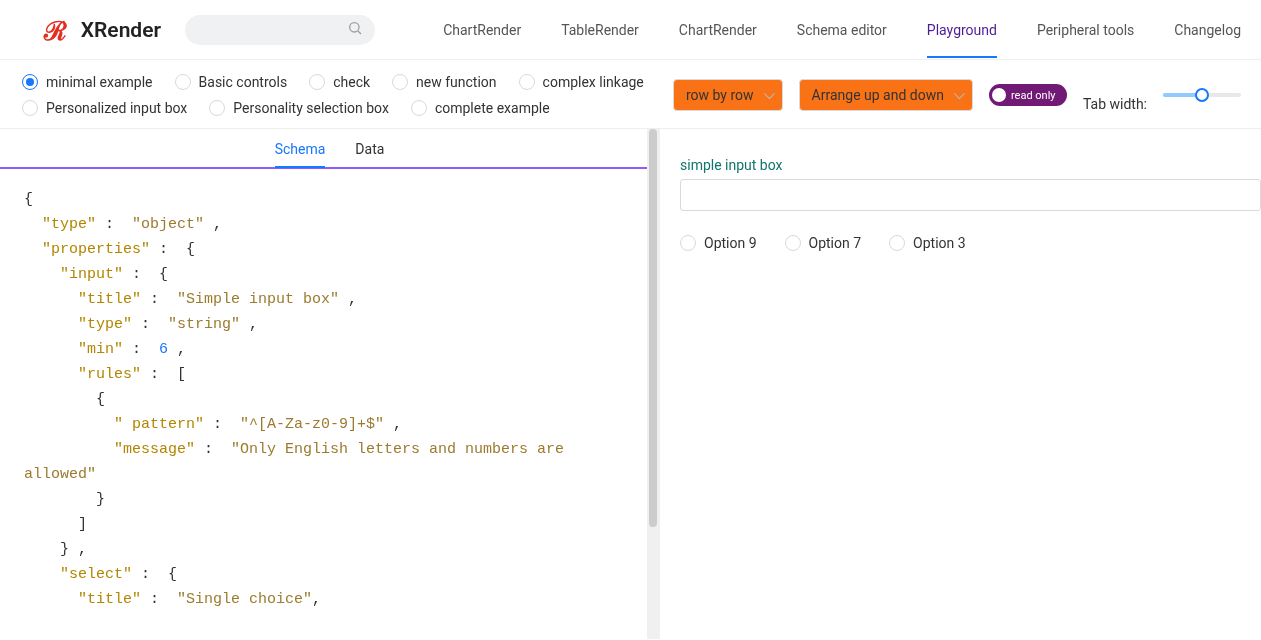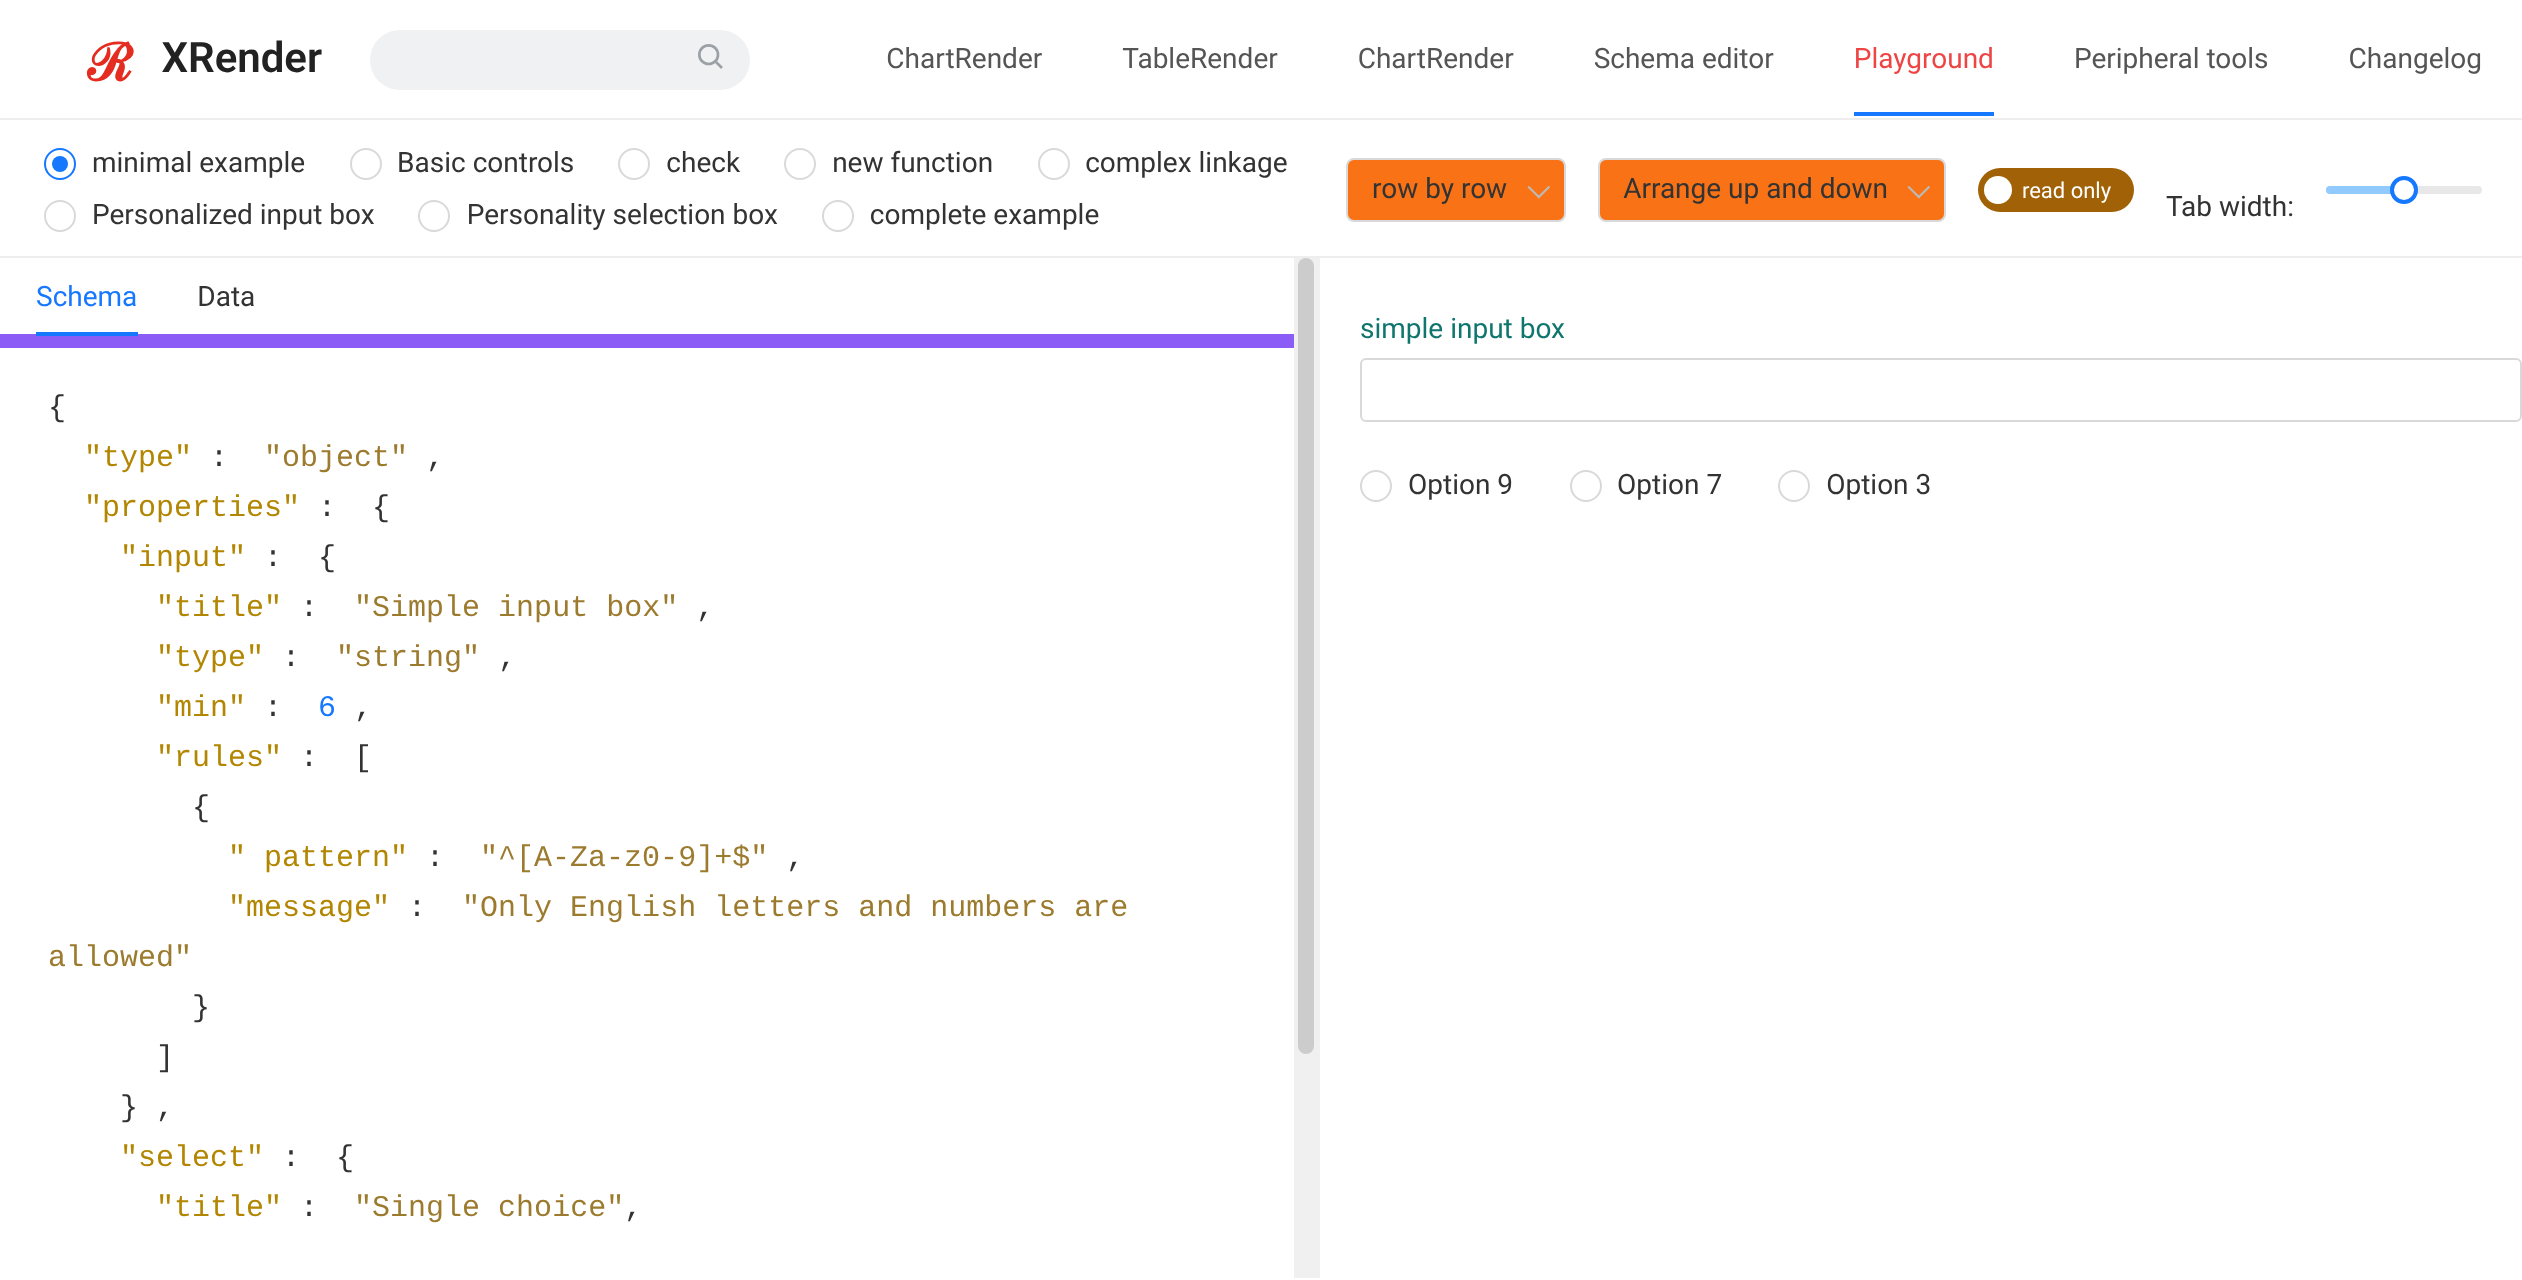--- a/index.html
+++ b/index.html
@@ -58,21 +58,21 @@
   gap: 40px;
 }
 .nav-item {
   color: #555;
   font-size: 14px;
   cursor: pointer;
   padding: 20px 0;
   position: relative;
 }
 .nav-item.active {
-  color: #ef4444;
+  color: #4c1d95;
 }
 .nav-item.active::after {
   content: "";
   position: absolute;
   left: 0; right: 0; bottom: 0;
   height: 2px;
   background: #1677ff;
 }
 
 
@@ -138,21 +138,21 @@
   position: absolute;
   right: 10px;
   width: 7px; height: 7px;
   border-right: 1.3px solid #bbb;
   border-bottom: 1.3px solid #bbb;
   transform: rotate(45deg) translateY(-2px);
 }
 .switch {
   width: 78px;
   height: 22px;
-  background: #a16207;
+  background: #701a75;
   border-radius: 11px;
   display: flex;
   align-items: center;
   padding: 0 8px 0 3px;
   cursor: pointer;
 }
 .switch-handle {
   width: 14px; height: 14px;
   background: #fff;
   border-radius: 50%;
@@ -199,22 +199,23 @@
   border-right: 1px solid #f0f0f0;
   position: relative;
   display: flex;
   flex-direction: column;
 }
 .left-scroll { position: absolute; right: 0; top: 0; bottom: 0; width: 12px; background: #f0f0f0; }
 .left-scroll-thumb { position: absolute; top: 0; left: 2px; right: 2px; height: 78%; background: #ccc; border-radius: 4px; }
 .tabs {
   display: flex;
   padding: 12px 18px 0 18px;
-  border-bottom: 7px solid #8b5cf6;
+  border-bottom: 2px solid #8b5cf6;
   gap: 30px;
+  justify-content: center;
 }
 .tab {
   padding-bottom: 10px;
   font-size: 14px;
   cursor: pointer;
   color: #333;
   position: relative;
 }
 .tab.active { color: #1677ff; }
 .tab.active::after {

